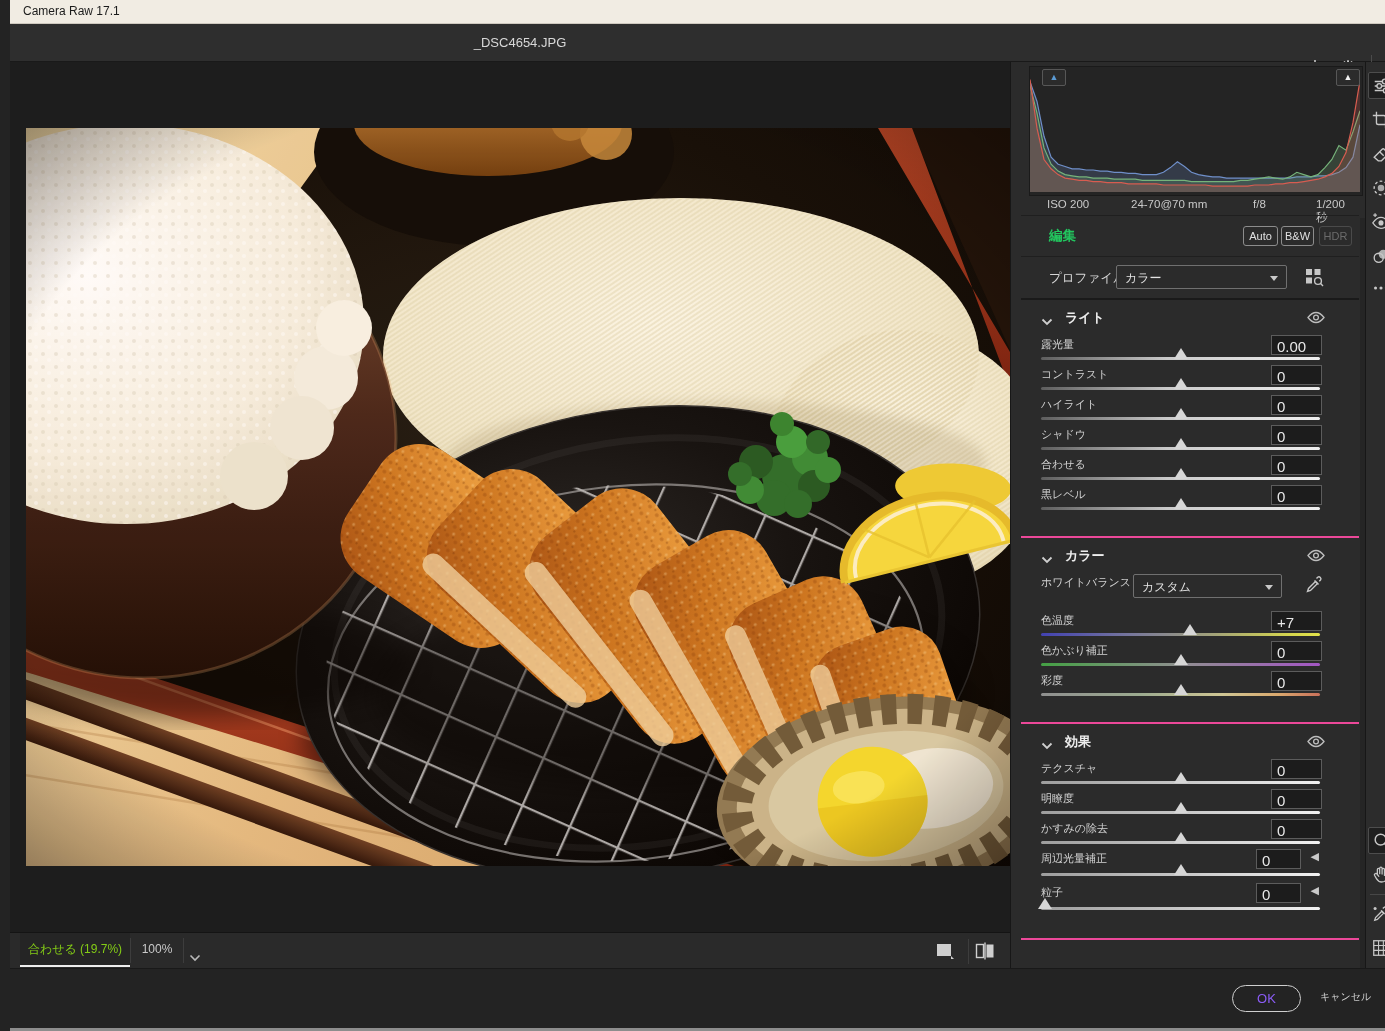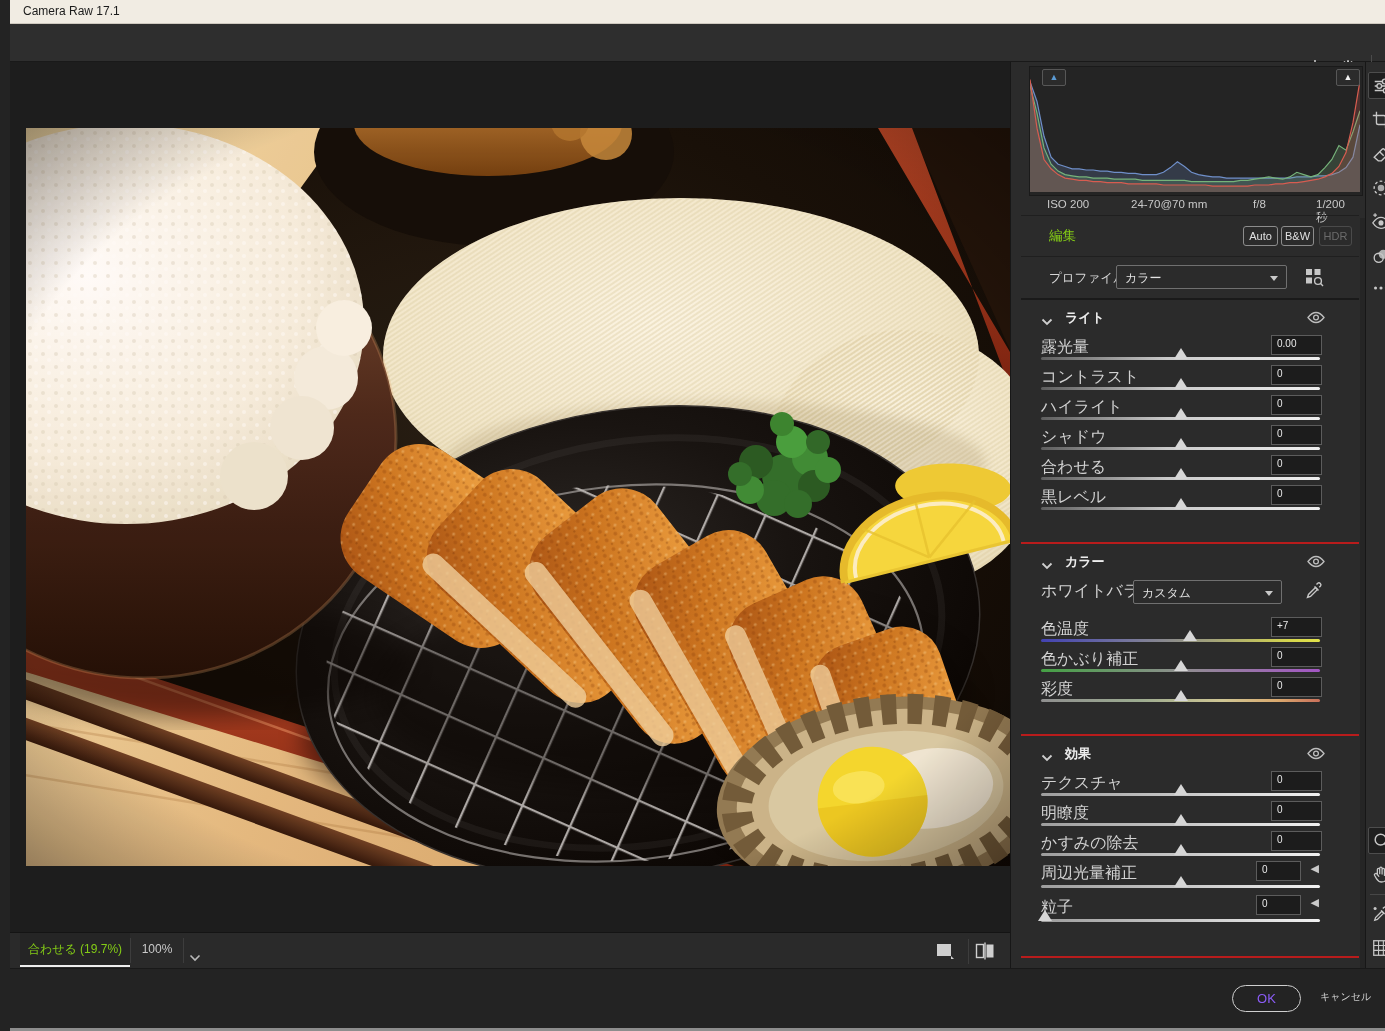--- a/index.html
+++ b/index.html
@@ -26,43 +26,43 @@
   .tabdiv{top:5px;width:1px;height:25px;background:#3d3d3d;}
   #zoom-chevron{left:169px;top:15px;}
   .cbicon{top:7px;width:26px;height:22px;display:flex;align-items:center;justify-content:center;cursor:pointer;}
   
   #panel{left:1000px;top:62px;width:355px;height:906px;background:#2b2b2b;border-left:1px solid #171717;box-sizing:border-box;overflow:hidden;}
   #histbox{left:8px;top:4px;width:332px;height:128px;background:#242424;border:1px solid #1a1a1a;}
   .clipbox{top:2px;width:22px;height:15px;background:#2b2b2b;border:1px solid #575757;border-radius:2px;
            font-size:9px;text-align:center;line-height:14px;cursor:pointer;}
   #exif{left:0;top:136px;width:338px;height:18px;font-size:11.5px;color:#c9c9c9;}
   #edit-row{left:0;top:153px;width:338px;height:42px;border-top:1px solid #1f1f1f;border-bottom:1px solid #1f1f1f;box-sizing:border-box;}
-  #edit-title{left:18px;top:11px;font-size:13.5px;font-weight:normal;color:#84cc16;}
+  #edit-title{left:18px;top:11px;font-size:13.5px;font-weight:bold;color:#22c55e;}
   .acrbtn{top:10px;height:20px;border:1px solid #8c8c8c;border-radius:3px;font-size:11px;color:#e0e0e0;
           text-align:center;line-height:19px;cursor:pointer;box-sizing:border-box;}
   .acrbtn.disabled{border-color:#4a4a4a;color:#6b6b6b;}
   #profile-row{left:0;top:195px;width:338px;height:43px;border-bottom:2px solid #1a1a1a;box-sizing:border-box;}
   #profile-label{left:18px;top:13px;font-size:12.5px;color:#d6d6d6;}
   .selectbox{height:24px;border:1px solid #707070;border-radius:2px;background:#2b2b2b;font-size:12px;color:#e4e4e4;
              padding:4px 0 0 8px;box-sizing:border-box;cursor:pointer;}
   .selchev{position:absolute;right:8px;top:10px;width:0;height:0;border-left:4px solid transparent;
            border-right:4px solid transparent;border-top:5px solid #c9c9c9;}
   #profile-select{left:85px;top:8px;right:72px;}
   #profile-browse{right:34px;top:10px;cursor:pointer;}
   #sections{left:0;top:238px;width:338px;height:668px;overflow:hidden;}
-  .section{position:relative;border-bottom:2px solid #b91c1c;padding-bottom:28px;}
+  .section{position:relative;border-bottom:2px solid #ec4899;padding-bottom:22px;}
   .sechead{position:relative;height:34px;}
   .chev{position:absolute;left:20px;top:12px;cursor:pointer;}
   .sectitle{position:absolute;left:44px;top:9px;font-size:13px;font-weight:bold;color:#ededed;}
   .eye{position:absolute;right:34px;top:10px;cursor:pointer;}
   .srow{position:relative;height:30px;}
   .srow.arrowed{height:34px;}
-  .slabel{position:absolute;left:20px;top:3px;font-size:16px;color:#d2d2d2;}
+  .slabel{position:absolute;left:20px;top:3px;font-size:11px;color:#d2d2d2;}
   .svalbox{position:absolute;right:37px;top:1px;width:44px;height:16px;background:#1c1c1c;border:1px solid #5c5c5c;
-           font-size:10px;color:#e8e8e8;padding:2px 0 0 5px;cursor:text;}
+           font-size:15px;color:#e8e8e8;padding:2px 0 0 5px;cursor:text;}
   .arrowed .svalbox{right:58px;width:38px;}
   .sarrow{position:absolute;right:40px;top:2px;font-size:11px;color:#c9c9c9;cursor:pointer;}
   .strack{position:absolute;left:20px;right:39px;bottom:4px;height:3px;border-radius:2px;cursor:pointer;}
   .arrowed .strack{bottom:6px;}
   .sthumb{position:absolute;top:-9px;margin-left:-7px;width:0;height:0;border-left:7px solid transparent;
           border-right:7px solid transparent;border-bottom:11px solid #d6d6d6;cursor:grab;}
   .track-plain{background:linear-gradient(90deg,#5e5e5e,#c9c9c9 45%,#efefef);}
   .track-plain2{background:linear-gradient(90deg,#9d9d9d,#f1f1f1);}
   .track-temp{background:linear-gradient(90deg,#4242b2,#77779c 32%,#a3a379 62%,#d6d64c 90%,#e2e24a);}
   .track-tint{background:linear-gradient(90deg,#44a044,#8f8f8f 50%,#a356c4);}
@@ -89,20 +89,21 @@
 </head>
 <body>
 
 <div class="app">
 
   <div class="abs" id="titlebar">
     <span>Camera Raw 17.1</span>
   </div>
 
   <div class="abs" id="appheader">
+    <div class="abs" id="filename">_DSC4654.JPG</div>
     <div class="abs hicon" style="left:1283px">
       <svg width="24" height="24" viewBox="0 0 24 24">
         <path d="M12 4v9M8.5 9.5 12 13l3.5-3.5" fill="none" stroke="#c7c7c7" stroke-width="1.6"></path>
         <path d="M5 13v5h14v-5" fill="none" stroke="#c7c7c7" stroke-width="1.6"></path>
       </svg>
     </div>
     <div class="abs hicon" id="gear-btn" style="left:1316px">
       <span>⚙</span>
     </div>
     <div class="abs" id="hdr-div"></div>

